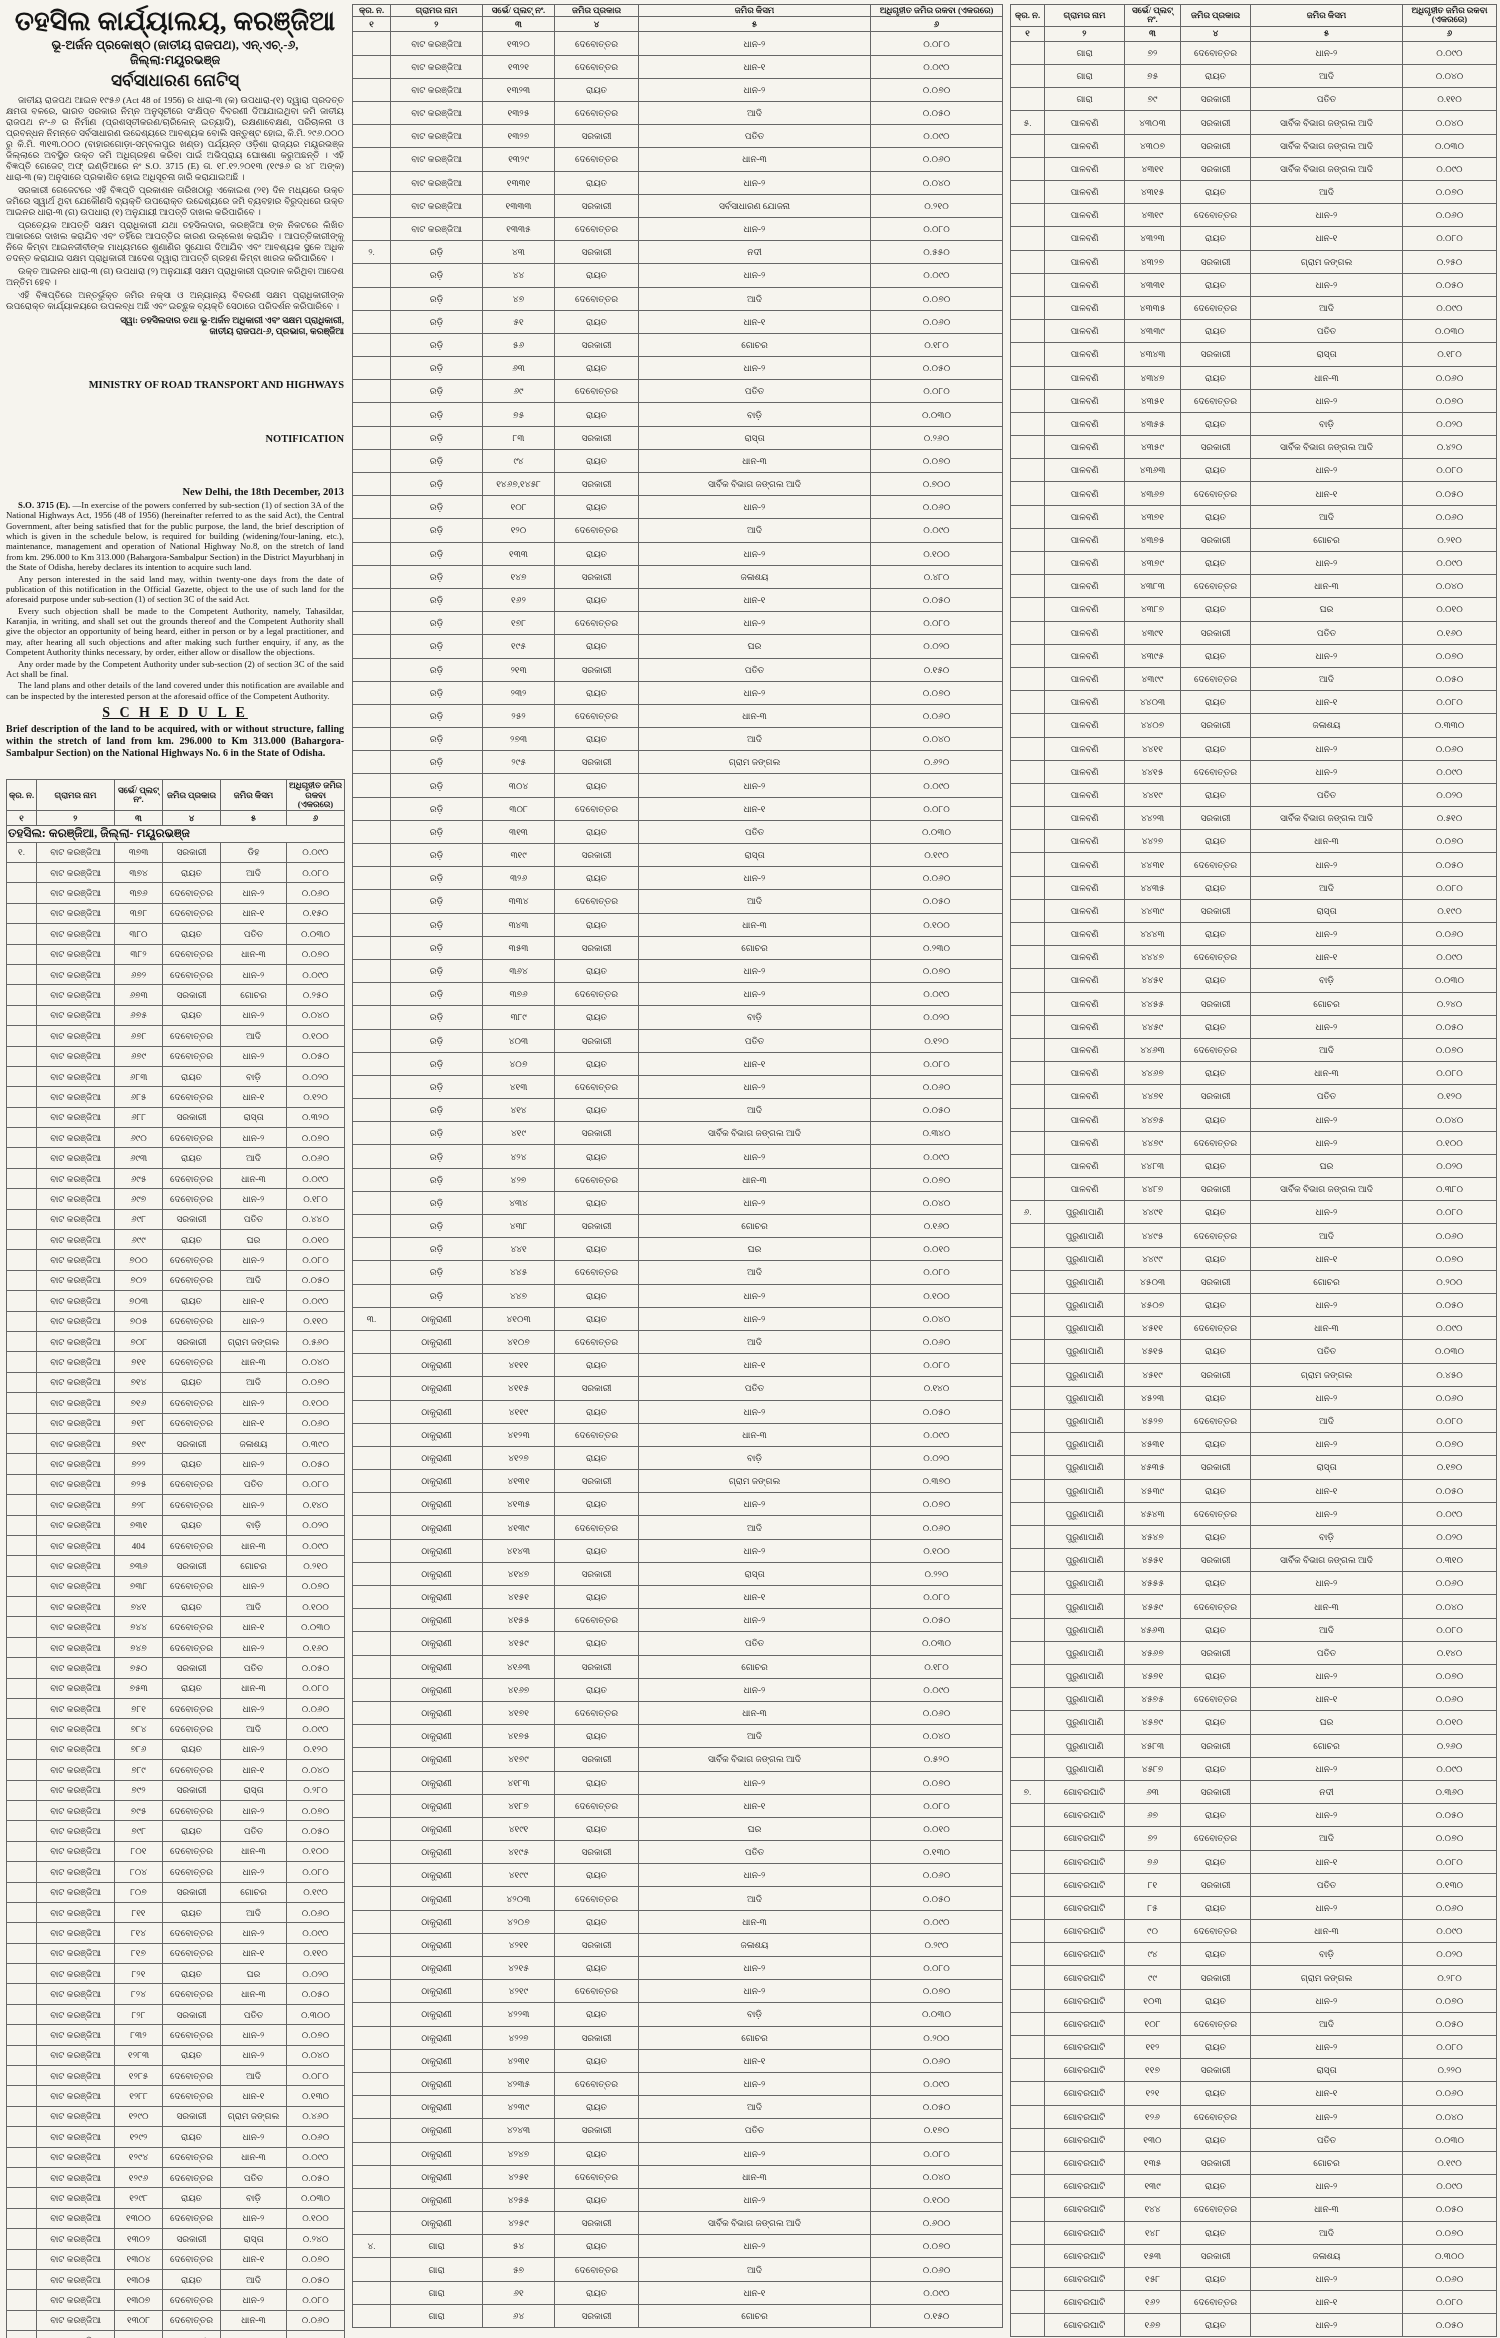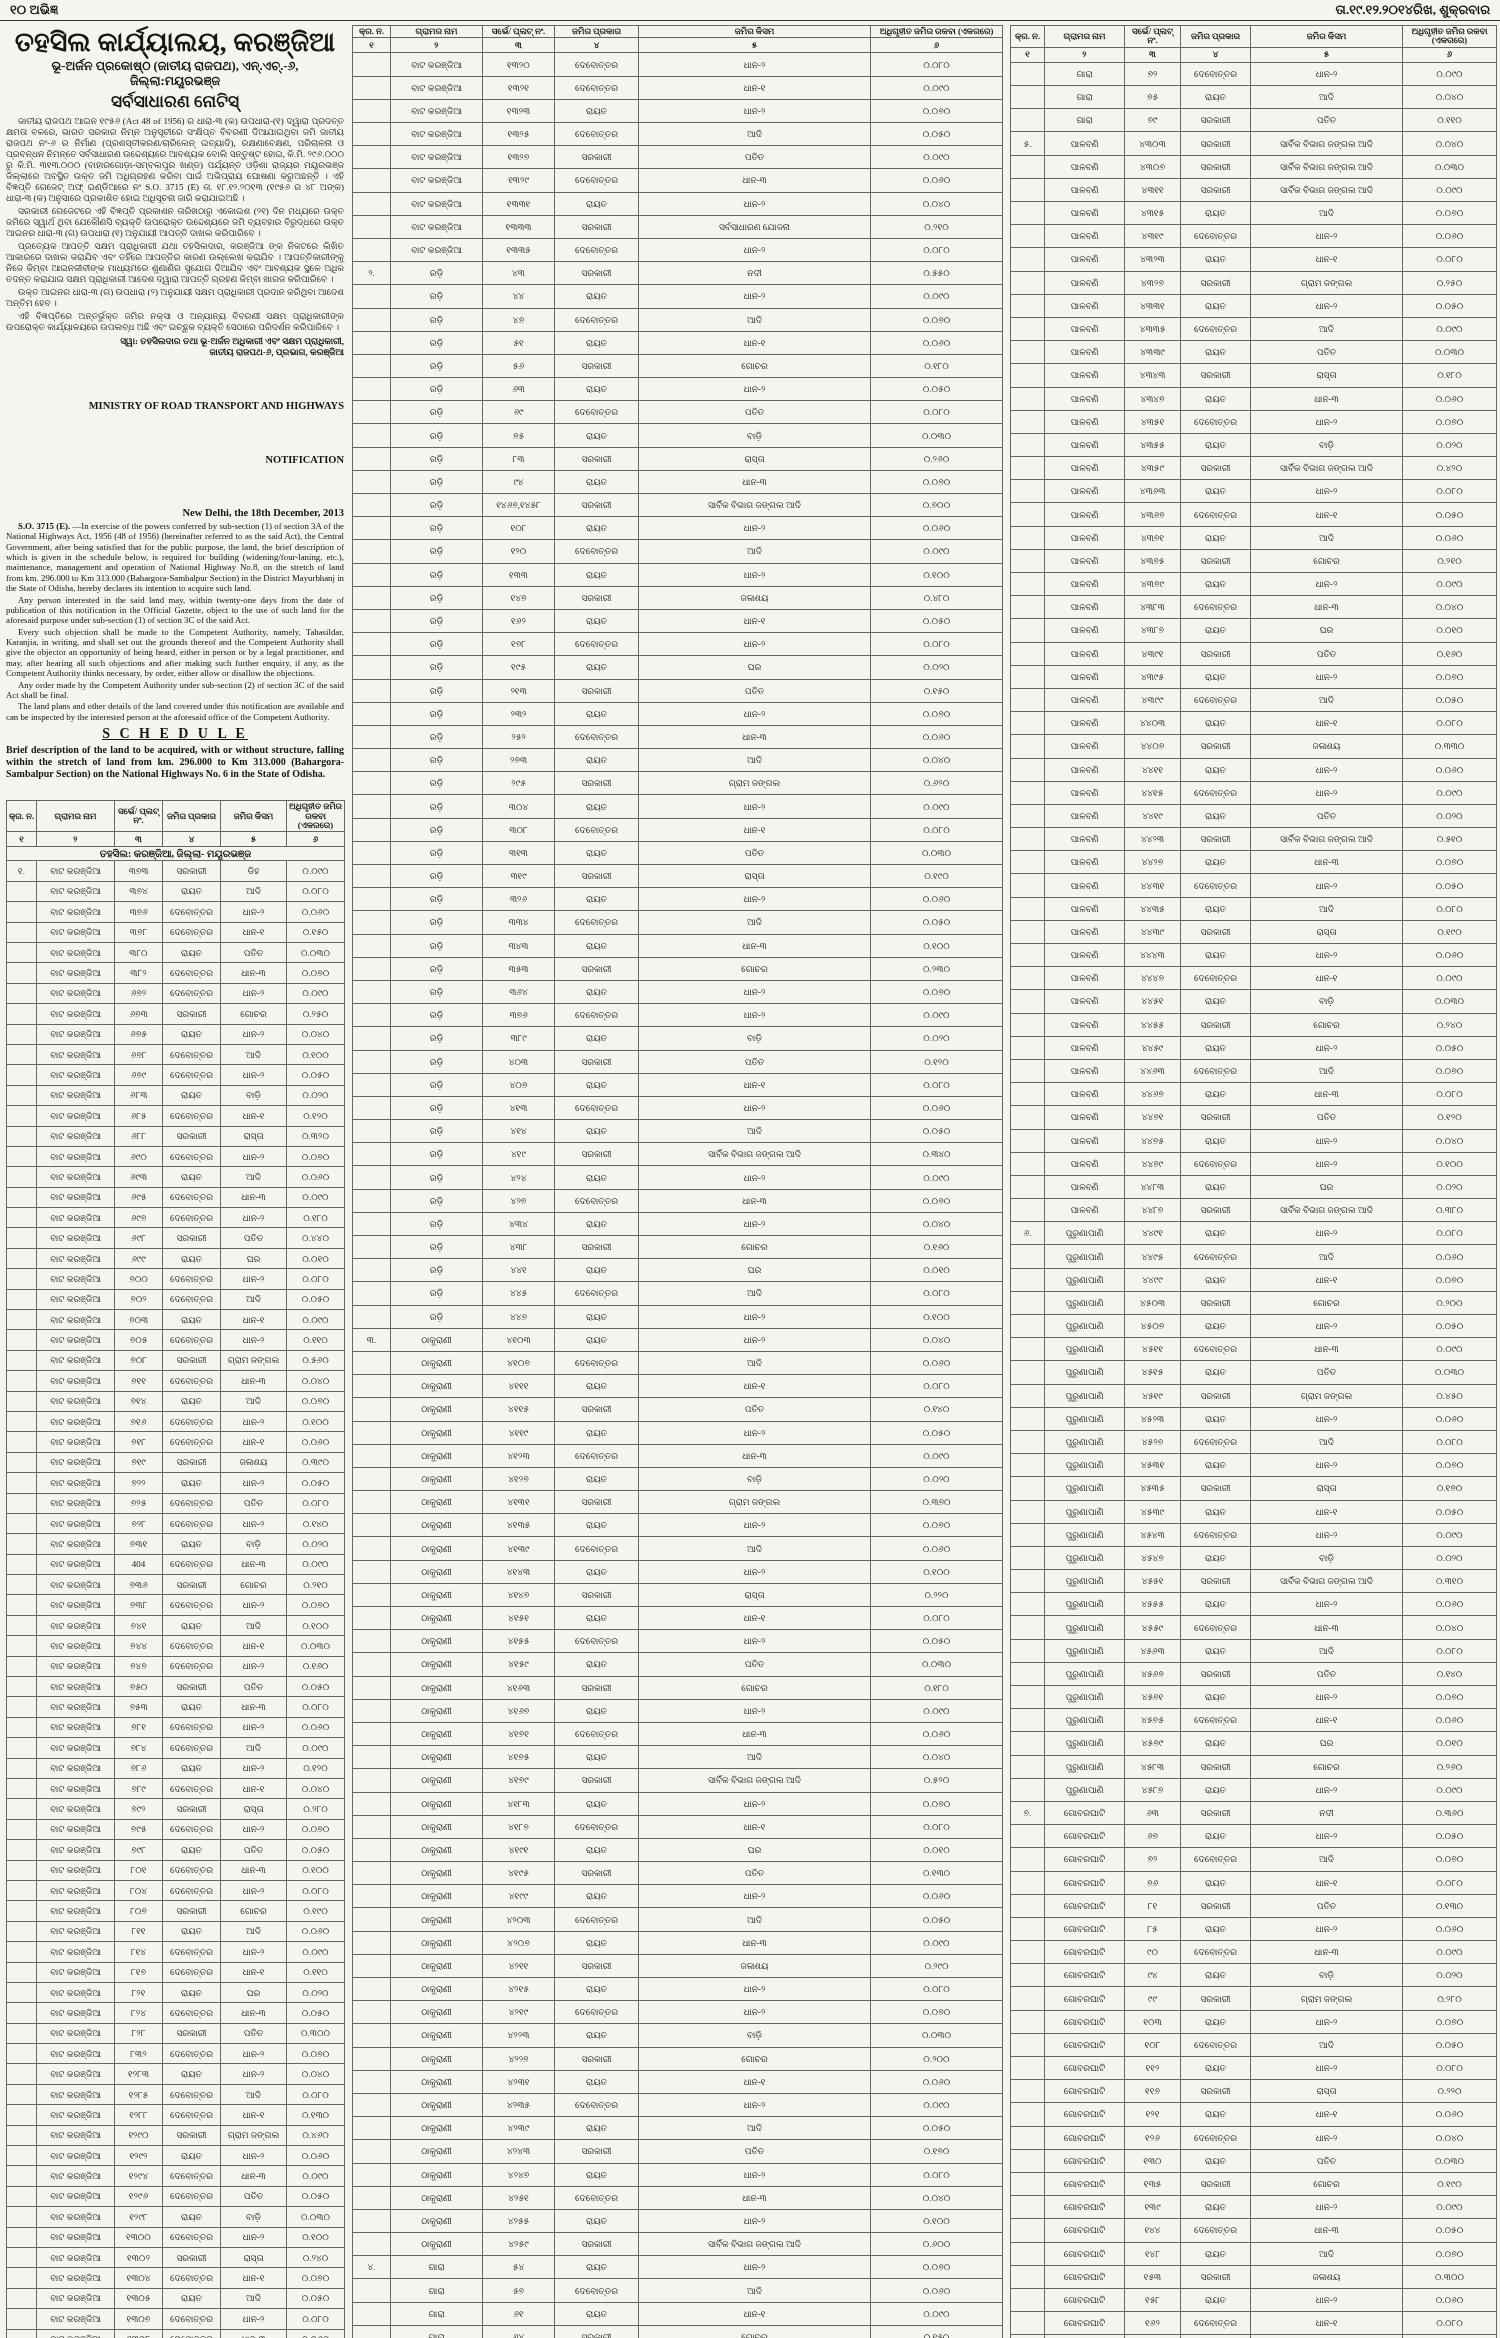--- a/index.html
+++ b/index.html
@@ -19,34 +19,30 @@
   .eng-head{text-align:right;font-weight:bold;font-size:10.5px;line-height:1.3;margin-top:40px;}
   p.eng{font-size:8.8px;line-height:1.18;text-align:justify;margin:1px 0;text-indent:12px;}
   .sched-title{text-align:center;font-weight:bold;font-size:14px;letter-spacing:3px;
                text-decoration:underline;margin:4px 0 2px;}
   .sched-desc{font-size:10px;font-weight:bold;text-align:justify;margin:0 0 20px;line-height:1.2;}
   table.sched{border-collapse:collapse;table-layout:fixed;width:100%;font-size:9px;}
   table.sched th,table.sched td{border:1px solid #666;padding:0 2px;text-align:center;
       overflow:hidden;white-space:nowrap;line-height:1.12;}
   table.sched th{font-size:8.6px;font-weight:bold;white-space:normal;padding:1px;line-height:1.1;margin-top:6px;}
   table.sched tr.numrow th{font-size:8.6px;height:12px;}
-  tr.tahasil-row th{text-align:center;font-size:10px;}
+  tr.tahasil-row th{text-align:left;font-size:12px;}
   td.c1{text-align:left;}
   .colA table.sched td{height:19.4px;}
   .colB table.sched td,.colC table.sched td{height:22.2px;}
 </style>
 </head>
 <body>
 
 <div class="page">
 
-  <div class="masthead">
-    <span>୧୦ ଅଭିଜ୍ଞ</span>
-    <span>ତା.୧୯.୧୨.୨୦୧୪ରିଖ, ଶୁକ୍ରବାର</span>
-  </div>
 
   <div class="columns">
 
     <div class="colA">
       <h1 class="title">ତହସିଲ କାର୍ଯ୍ୟାଲୟ, କରଞ୍ଜିଆ</h1>
       <div class="subtitle">ଭୂ-ଅର୍ଜନ ପ୍ରକୋଷ୍ଠ (ଜାତୀୟ ରାଜପଥ), ଏନ୍.ଏଚ୍.-୬, ଜିଲ୍ଲା:ମୟୂରଭଞ୍ଜ</div>
       <div class="notice-head">ସର୍ବସାଧାରଣ ନୋଟିସ୍</div>
 
       <p class="odia">ଜାତୀୟ ରାଜପଥ ଆଇନ ୧୯୫୬ (Act 48 of 1956) ର ଧାରା-୩ (କ) ଉପଧାରା-(୧) ଦ୍ୱାରା ପ୍ରଦତ୍ତ କ୍ଷମତା ବଳରେ, ଭାରତ ସରକାର ନିମ୍ନ ଅନୁସୂଚୀରେ ସଂକ୍ଷିପ୍ତ ବିବରଣୀ ଦିଆଯାଇଥିବା ଜମି ଜାତୀୟ ରାଜପଥ ନଂ-୬ ର ନିର୍ମାଣ (ପ୍ରଶସ୍ତୀକରଣ/ଚାରିଲେନ୍ ଇତ୍ୟାଦି), ରକ୍ଷଣାବେକ୍ଷଣ, ପରିଚାଳନା ଓ ପ୍ରବନ୍ଧନ ନିମନ୍ତେ ସର୍ବସାଧାରଣ ଉଦ୍ଦେଶ୍ୟରେ ଆବଶ୍ୟକ ବୋଲି ସନ୍ତୁଷ୍ଟ ହୋଇ, କି.ମି. ୨୯୬.୦୦୦ ରୁ କି.ମି. ୩୧୩.୦୦୦ (ବାହାରଗୋଡ଼ା-ସମ୍ବଲପୁର ଖଣ୍ଡ) ପର୍ଯ୍ୟନ୍ତ ଓଡ଼ିଶା ରାଜ୍ୟର ମୟୂରଭଞ୍ଜ ଜିଲ୍ଲାରେ ଅବସ୍ଥିତ ଉକ୍ତ ଜମି ଅଧିଗ୍ରହଣ କରିବା ପାଇଁ ଅଭିପ୍ରାୟ ଘୋଷଣା କରୁଅଛନ୍ତି । ଏହି ବିଜ୍ଞପ୍ତି ଗେଜେଟ୍ ଅଫ୍ ଇଣ୍ଡିଆରେ ନଂ S.O. 3715 (E) ତା. ୧୮.୧୨.୨୦୧୩ (୧୯୫୬ ର ୪୮ ଅଙ୍କ) ଧାରା-୩ (କ) ଅନୁସାରେ ପ୍ରକାଶିତ ହୋଇ ଅଧିସୂଚନା ଜାରି କରାଯାଇଅଛି ।</p>
       <p class="odia">ସରକାରୀ ଗେଜେଟରେ ଏହି ବିଜ୍ଞପ୍ତି ପ୍ରକାଶନ ତାରିଖଠାରୁ ଏକୋଇଶ (୨୧) ଦିନ ମଧ୍ୟରେ ଉକ୍ତ ଜମିରେ ସ୍ୱାର୍ଥ ଥିବା ଯେକୌଣସି ବ୍ୟକ୍ତି ଉପରୋକ୍ତ ଉଦ୍ଦେଶ୍ୟରେ ଜମି ବ୍ୟବହାର ବିରୁଦ୍ଧରେ ଉକ୍ତ ଆଇନର ଧାରା-୩ (ଗ) ଉପଧାରା (୧) ଅନୁଯାୟୀ ଆପତ୍ତି ଦାଖଲ କରିପାରିବେ ।</p>

